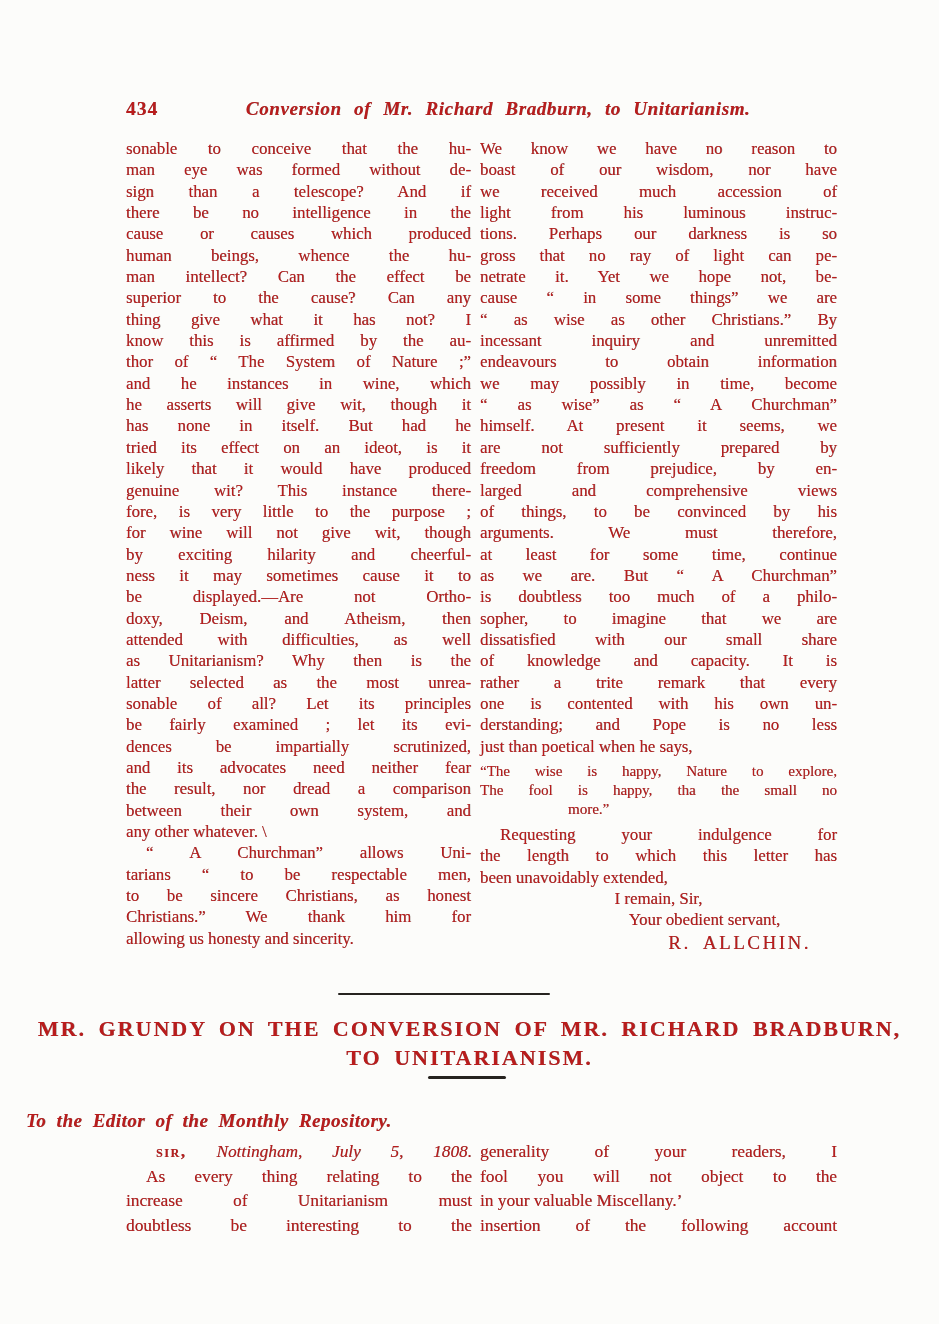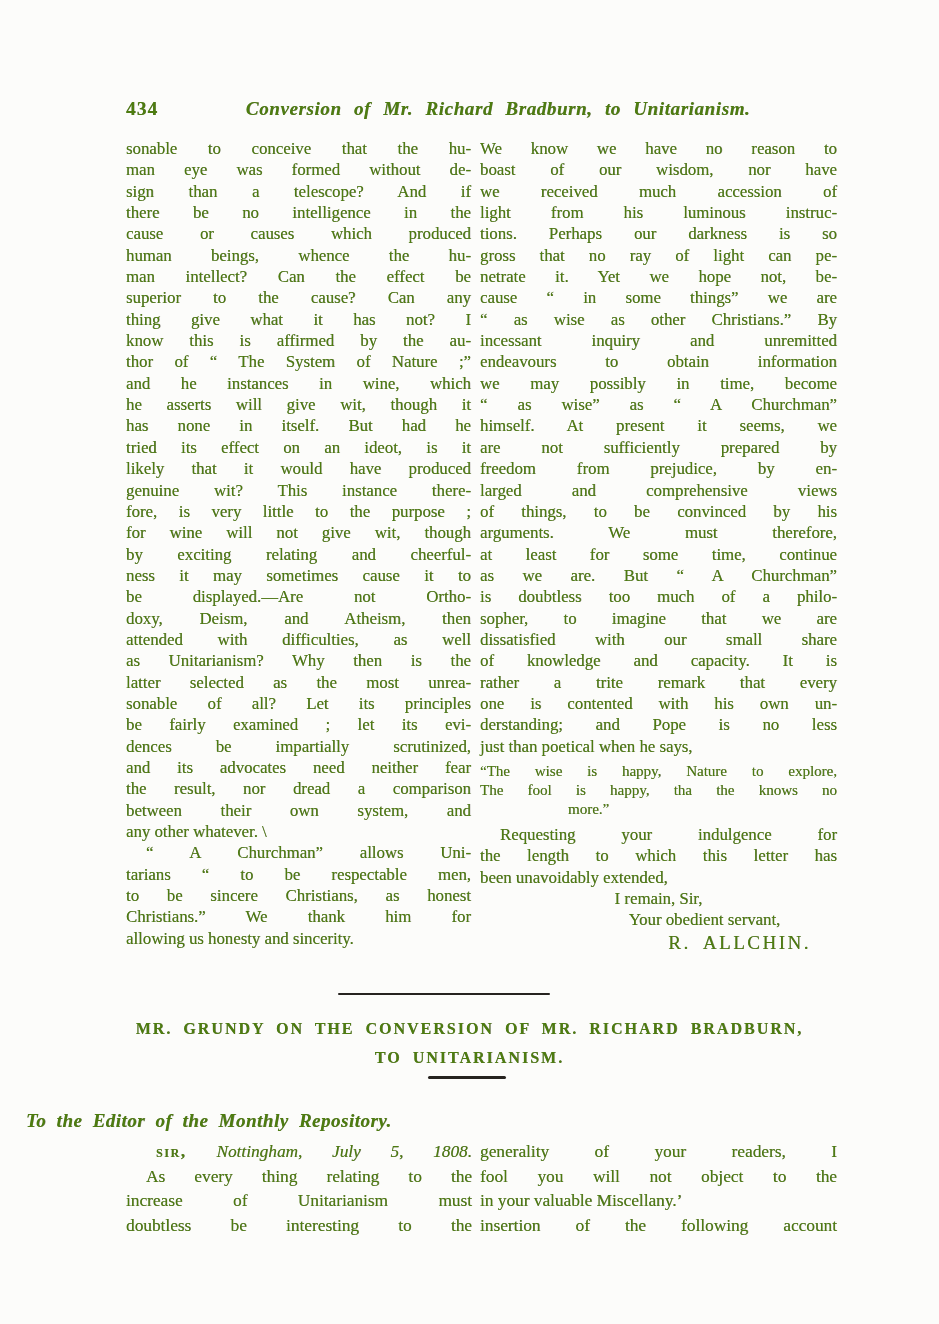--- a/index.html
+++ b/index.html
@@ -1,19 +1,19 @@
 <!DOCTYPE html>
 <html><head>
 <meta charset="utf-8">
 <style>
   html,body{margin:0;padding:0;background:#e8e8e6;}
   .scan-page{
     position:relative;width:939px;height:1324px;margin:0 auto;
     background:#fcfcfa;
-    color:#4d7c0f;
+    color:#b91c1c;
     font-family:"Liberation Serif","DejaVu Serif",serif;
     overflow:hidden;
     text-shadow:0.3px 0.3px 0.4px rgba(35,30,25,.5);
   }
   
   .running-head{position:absolute;top:98px;left:126px;width:712px;display:flex;align-items:baseline;}
   .page-num{font-weight:bold;font-size:19.5px;letter-spacing:1px;}
   .running-title{flex:1;text-align:center;font-style:italic;font-weight:bold;font-size:19px;letter-spacing:.6px;word-spacing:7px;}
   
   .col{position:absolute;}
@@ -33,21 +33,21 @@
   .jline.centerright{text-align:center;text-align-last:center;padding-left:92px;}
   .jline.sig{text-align:right;text-align-last:right;padding-right:26px;
     font-size:19px;line-height:24px;letter-spacing:2.5px;word-spacing:6px;}
   
   .rule{position:absolute;background:#26231f;height:2.4px;border-radius:2px;}
   .rule-1{top:993px;left:338px;width:212px;}
   .rule-2{top:1076px;left:428px;width:78px;height:2.6px;}
   
   .section-heading{position:absolute;top:1014px;left:0;width:939px;text-align:center;}
   .section-heading .h-line{
-    font-weight:bold;font-size:16px;letter-spacing:2px;word-spacing:5px;line-height:29px;
+    font-weight:bold;font-size:22px;letter-spacing:2px;word-spacing:5px;line-height:29px;
   }
   
   .editor-line{position:absolute;top:1110px;left:0;width:939px;text-align:left;
     font-style:italic;font-weight:bold;font-size:19px;letter-spacing:.5px;word-spacing:5px;margin-left:26px;}
   
   .col-bottom-left{left:126px;top:1140px;width:346px;}
   .col-bottom-right{left:480px;top:1140px;width:357px;}
   .bline{font-size:17.3px;line-height:24.7px;text-align:justify;text-align-last:justify;}
   .bline.end{text-align-last:left;}
   .bline.indent{text-indent:20px;}
@@ -98,21 +98,21 @@
       <div class="jline">tried its effect on an ideot, is it</div>
 
       <div class="jline">likely that it would have produced</div>
 
       <div class="jline">genuine wit?  This instance there-</div>
 
       <div class="jline">fore, is very little to the purpose ;</div>
 
       <div class="jline">for wine will not give wit, though</div>
 
-      <div class="jline">by exciting relating and cheerful-</div>
+      <div class="jline">by exciting hilarity and cheerful-</div>
 
       <div class="jline">ness it may sometimes cause it to</div>
 
       <div class="jline">be displayed.—Are not Ortho-</div>
 
       <div class="jline">doxy, Deism, and Atheism, then</div>
 
       <div class="jline">attended with difficulties, as well</div>
 
       <div class="jline">as Unitarianism?  Why then is the</div>
@@ -200,21 +200,21 @@
       <div class="jline">rather a trite remark that every</div>
 
       <div class="jline">one is contented with his own un-</div>
 
       <div class="jline">derstanding; and Pope is no less</div>
 
       <div class="jline end">just than poetical when he says,</div>
 
       <div class="jline verse vfirst">“The wise is happy, Nature to explore,</div>
 
-      <div class="jline verse">The fool is happy, tha the knows no</div>
+      <div class="jline verse">The fool is happy, tha the small no</div>
 
       <div class="jline verse end vlast">more.”</div>
 
       <div class="jline indent">Requesting your indulgence for</div>
 
       <div class="jline">the length to which this letter has</div>
 
       <div class="jline end">been unavoidably extended,</div>
 
       <div class="jline center end">I remain, Sir,</div>

